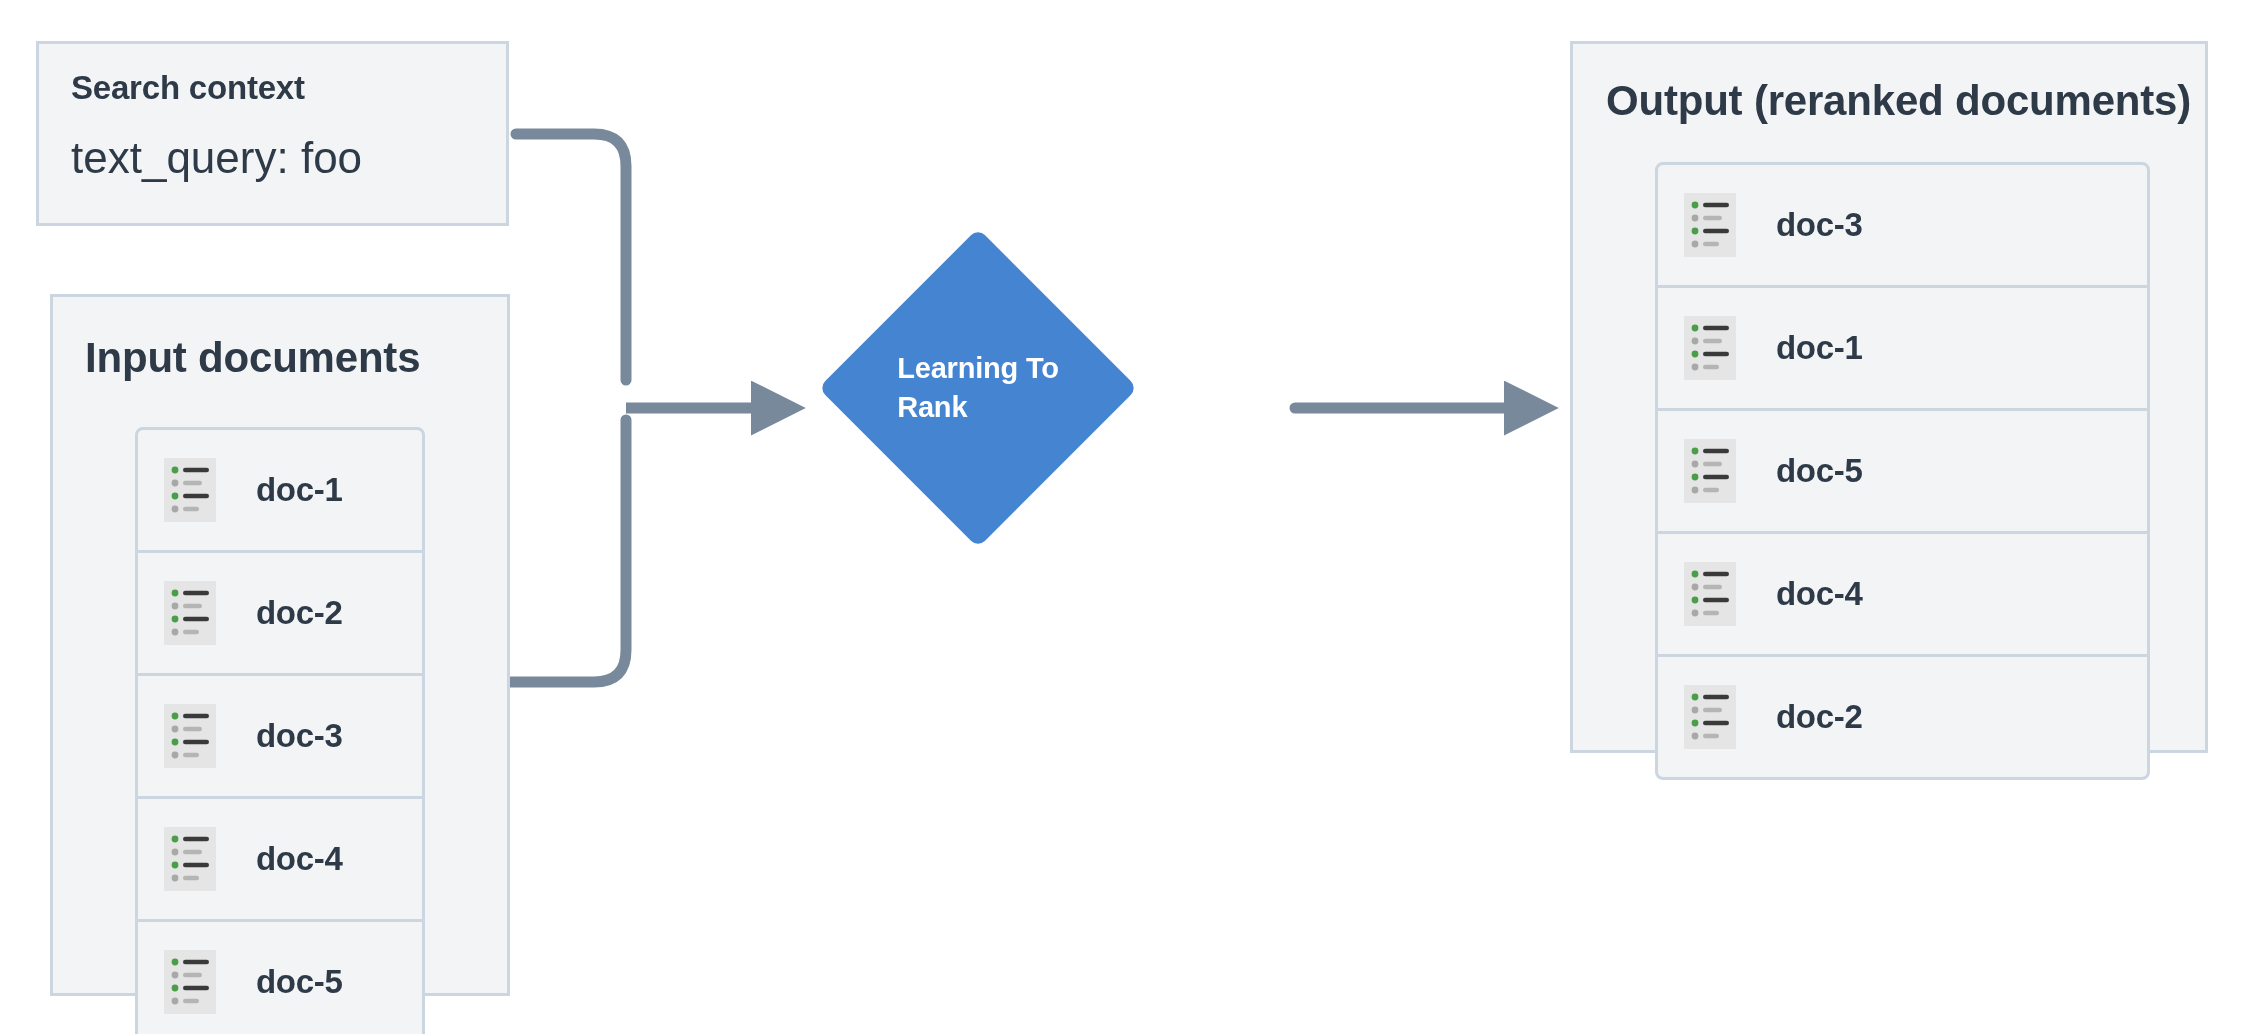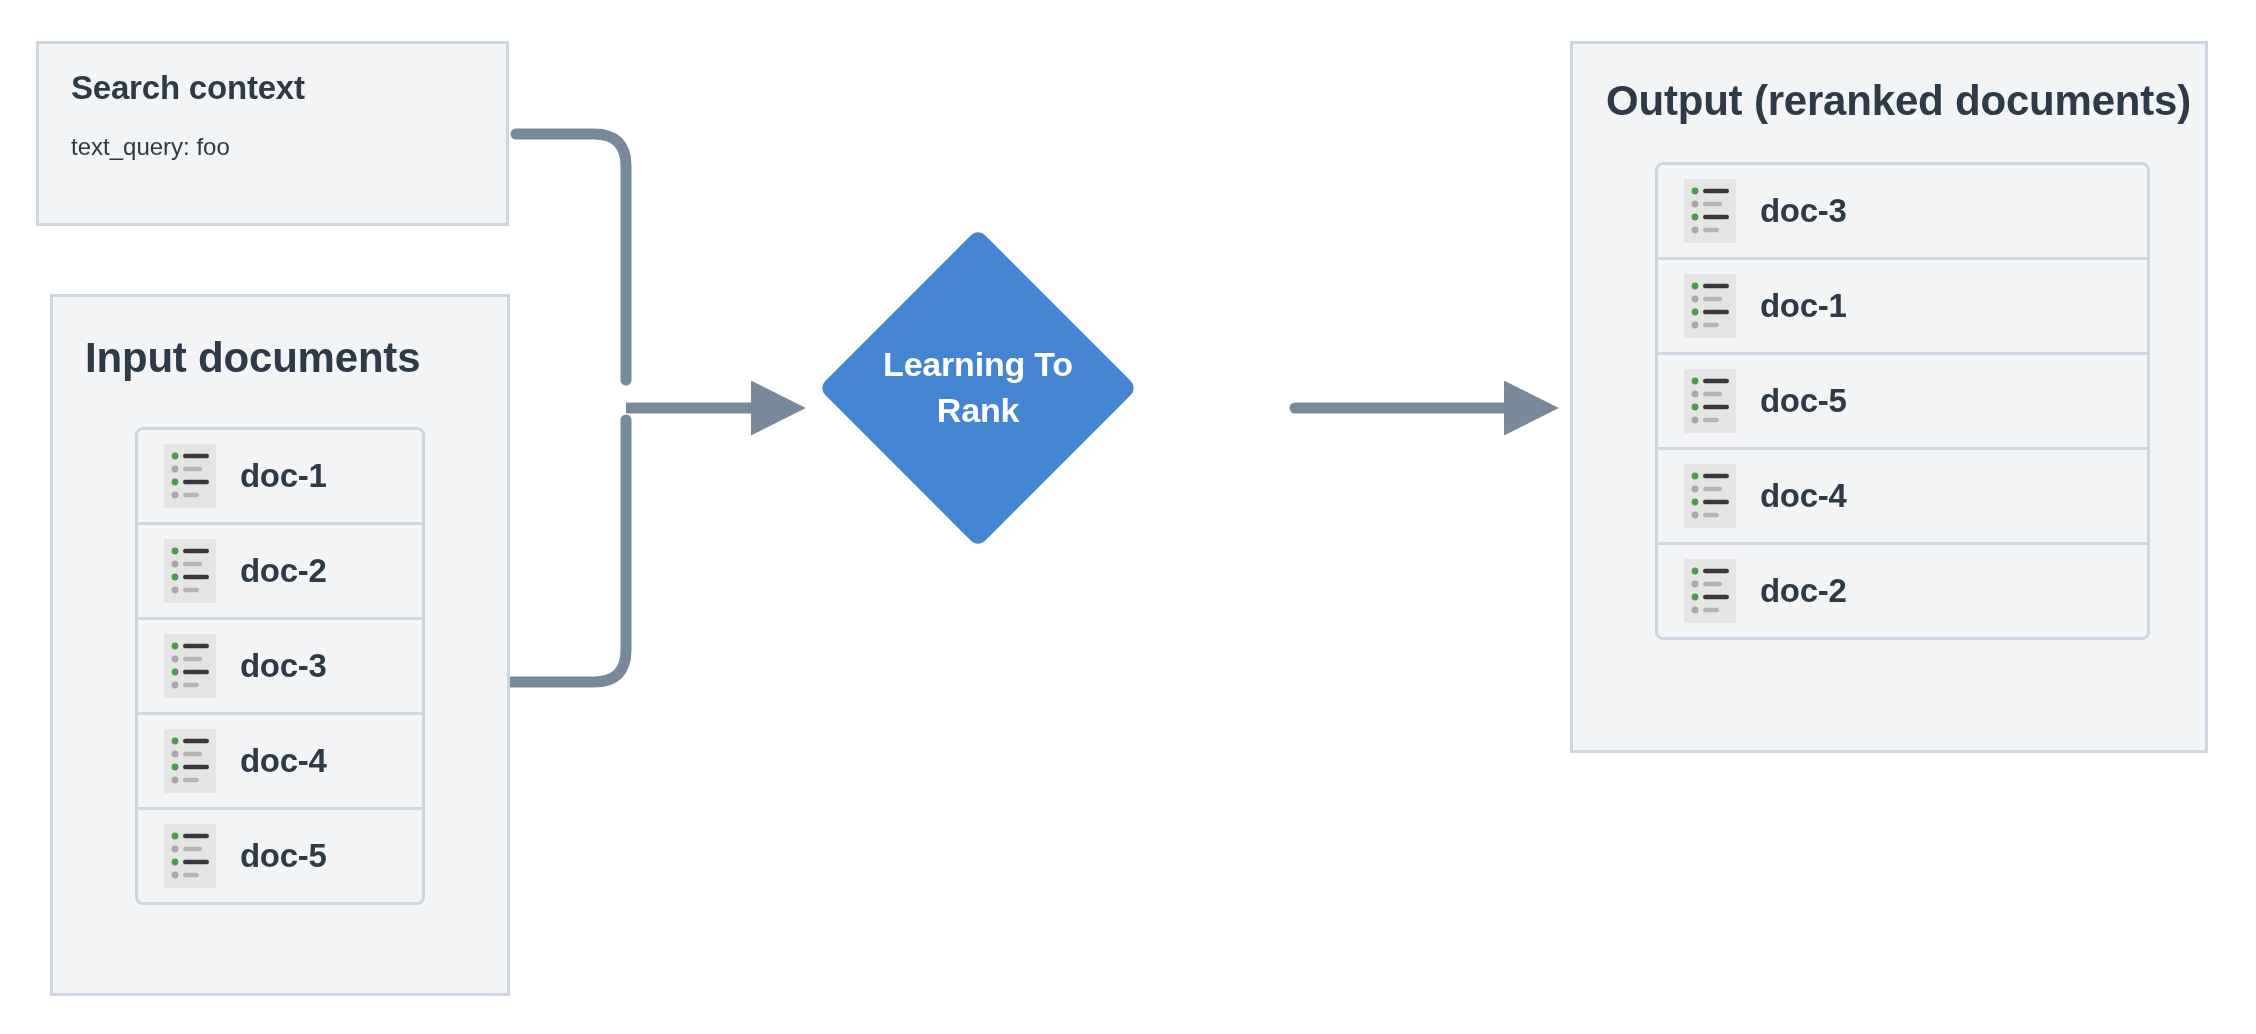--- a/index.html
+++ b/index.html
@@ -48,21 +48,21 @@
   #search-context .panel-title {
     position: absolute;
     left: 32px;
     top: 25px;
     font-size: 33px;
   }
   #search-context .panel-sub {
     position: absolute;
     left: 32px;
     top: 89px;
-    font-size: 24px;
+    font-size: 44px;
     text-align: center;
   }
 
   
   #input-documents {
     left: 50px;
     top: 294px;
     width: 460px;
     height: 702px;
   }
@@ -97,25 +97,26 @@
     left: 82px;
     top: 118px;
     width: 495px;
   }
 
   
   .doc-row {
     position: relative;
     display: flex;
     align-items: center;
-    height: 98px;
+    height: 126px;
     background: #f2f4f6;
     border: 3px solid #ccd6e0;
     box-sizing: border-box;
     margin-top: -3px;
+    gap: 16px;
   }
   .doc-row:first-child {
     margin-top: 0;
     border-top-left-radius: 8px;
     border-top-right-radius: 8px;
   }
   .doc-row:last-child {
     border-bottom-left-radius: 8px;
     border-bottom-right-radius: 8px;
   }
@@ -158,23 +159,23 @@
   }
   #ltr-node .diamond-label {
     position: absolute;
     left: 0;
     top: 0;
     width: 100%;
     height: 100%;
     display: flex;
     align-items: center;
     justify-content: center;
-    text-align: center;
+    text-align: left;
     color: #ffffff;
-    font-size: 34px;
+    font-size: 29px;
     font-weight: bold;
     line-height: 1.35;
     letter-spacing: -0.2px;
     pointer-events: none;
   }
 
   
   #connectors {
     position: absolute;
     left: 0;

